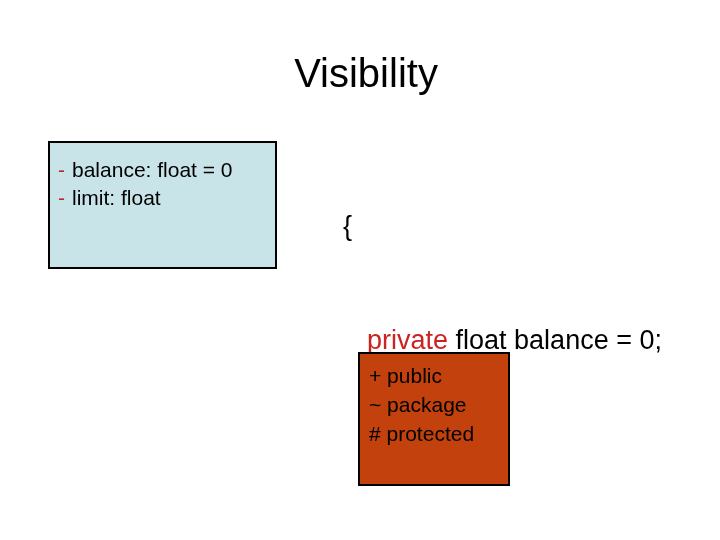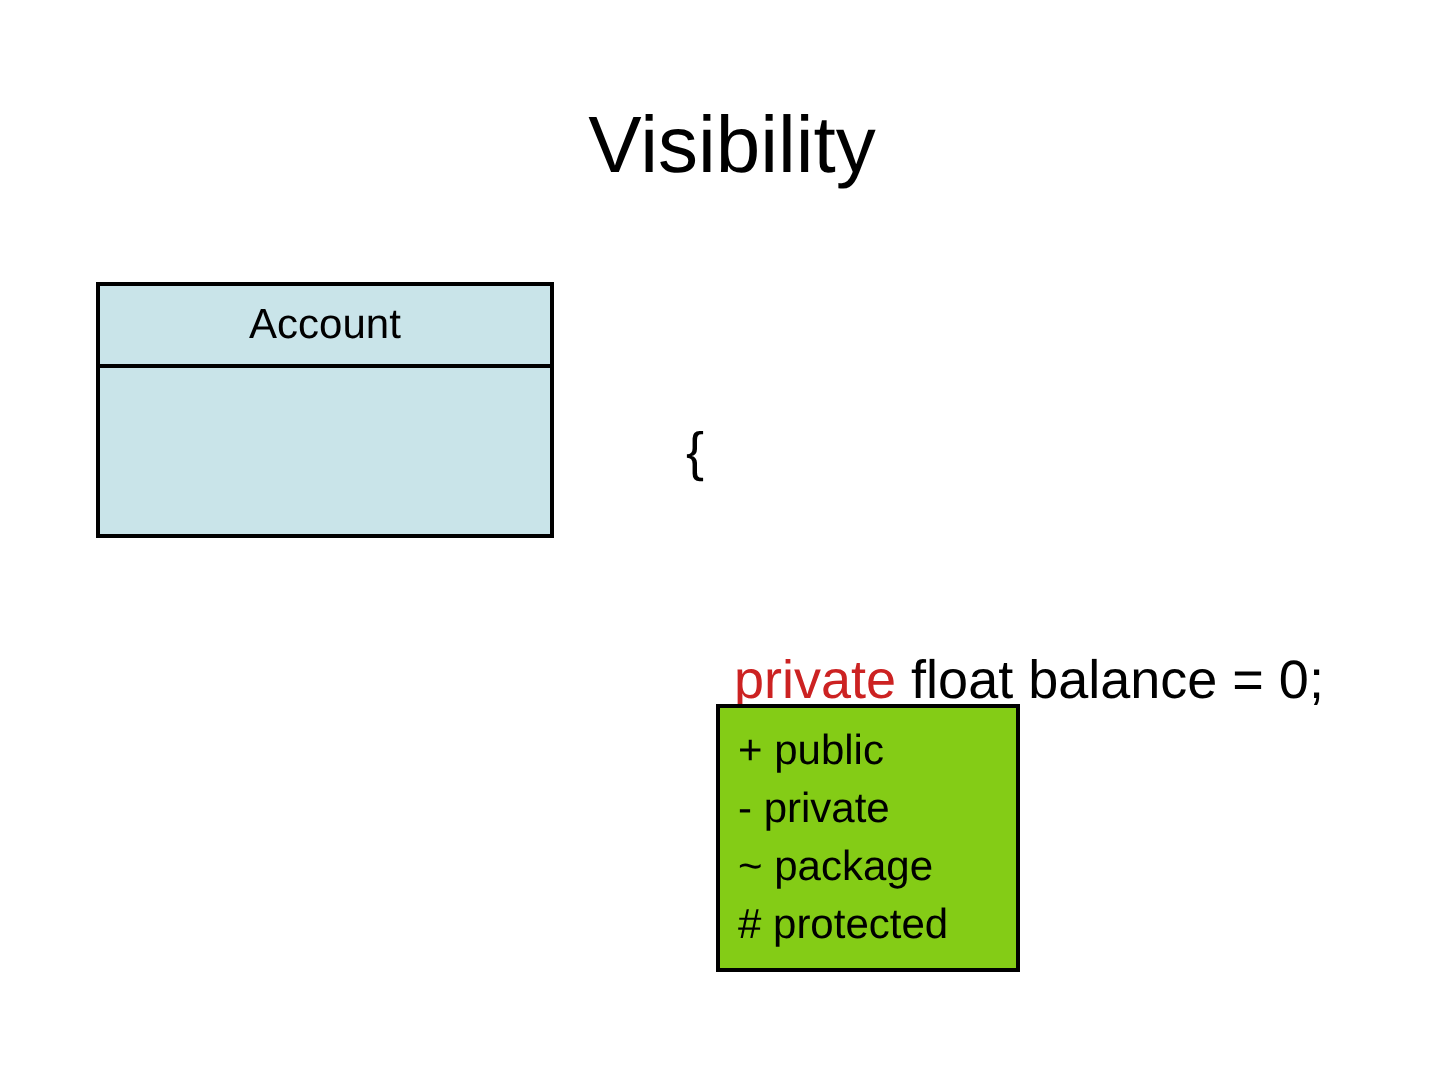--- a/index.html
+++ b/index.html
@@ -58,43 +58,45 @@
     white-space: pre;
   }
   .code-line.indent { padding-left: 24px; }
   .kw { color: #cc2222; }
 
   
   .legend-box {
     position: absolute;
     left: 358px; top: 352px;
     width: 152px; height: 134px;
-    background: #84cc16;
+    background: #c2410c;
     border: 2px solid #000000;
     box-sizing: border-box;
     padding: 7px 0 0 9px;
     font-size: 21px;
     line-height: 29px;
     white-space: nowrap;
   }
 </style>
 </head>
 <body>
 
 <div class="slide-title">Visibility</div>
 
 <div class="uml-box">
-  <div class="uml-header">Account</div>
+  <div class="uml-attrs">
+    <div class="attr-line"><span class="attr-vis">-</span><span>balance: float = 0</span></div>
+    <div class="attr-line"><span class="attr-vis">-</span><span>limit: float</span></div>
+  </div>
 </div>
 
 <div class="code-block">
   <div class="code-line">{</div>
   <div class="code-line indent"><span class="kw">private</span><span> float balance = 0;</span></div>
   
   
 </div>
 
 <div class="legend-box">
   <div class="legend-line">+ public</div>
-  <div class="legend-line">- private</div>
   <div class="legend-line">~ package</div>
   <div class="legend-line"># protected</div>
 </div>
 
 </body></html>

